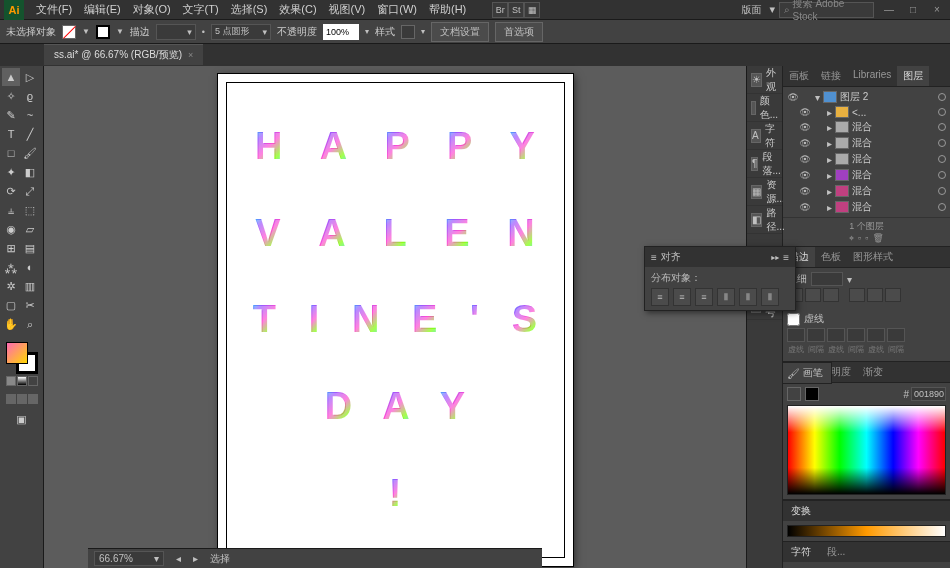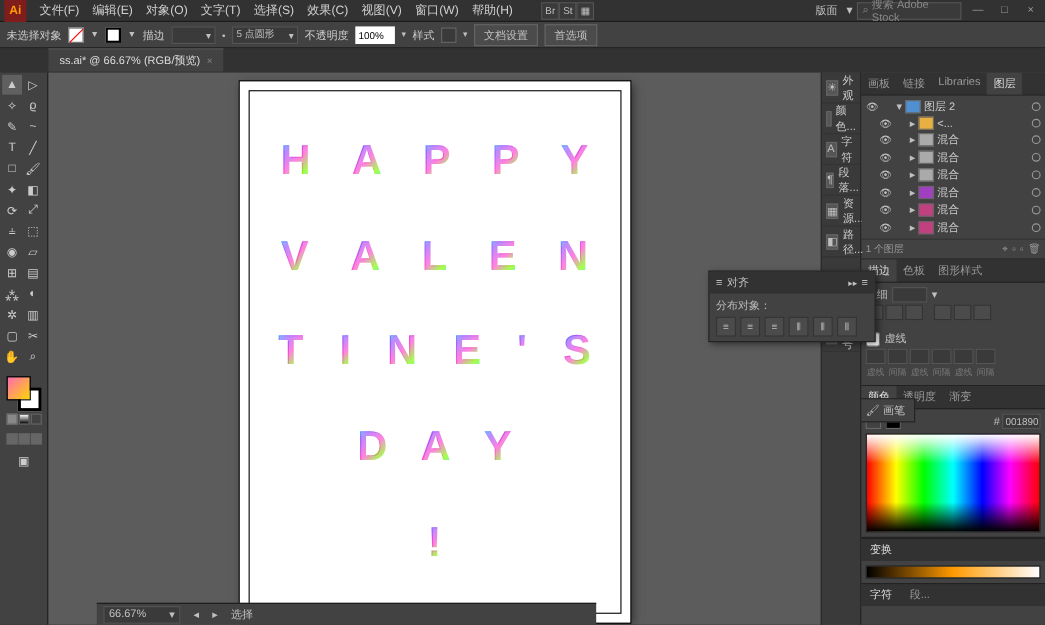--- a/index.html
+++ b/index.html
@@ -1,20 +1,20 @@
 <!DOCTYPE html>
 <html><head>
 <meta charset="utf-8">
 <style>
 * { margin: 0; padding: 0; box-sizing: border-box; font-family: "Microsoft YaHei", sans-serif; }
 body { background: #323232; color: #c0c0c0; font-size: 11px; overflow: hidden; width: 950px; height: 568px; position: relative; }
 
 
 .menubar { height: 20px; background: #323232; display: flex; align-items: center; padding: 0 4px; border-bottom: 1px solid #1a1a1a; }
-.menubar .logo { width: 20px; height: 20px; background: #7f1d1d; color: #ff9a00; display: flex; align-items: center; justify-content: center; font-weight: bold; font-size: 11px; margin-right: 6px; }
+.menubar .logo { width: 20px; height: 20px; background: #14532d; color: #ff9a00; display: flex; align-items: center; justify-content: center; font-weight: bold; font-size: 11px; margin-right: 6px; }
 .menubar .menu-item { padding: 2px 6px; cursor: pointer; font-size: 11px; color: #d0d0d0; }
 .menubar .spacer { flex: 1; }
 .menubar .right-icons { display: flex; gap: 4px; align-items: center; }
 .menubar .mini-icon { width: 16px; height: 16px; background: #3a3a3a; border: 1px solid #555; display: flex; align-items: center; justify-content: center; font-size: 9px; }
 .menubar .layout-lbl { font-size: 10px; margin-right: 4px; }
 .menubar .search-box { width: 95px; height: 16px; background: #3a3a3a; border: 1px solid #555; font-size: 10px; display: flex; align-items: center; padding: 0 4px; color: #888; }
 .menubar .win-btn { width: 18px; height: 14px; color: #999; display: flex; align-items: center; justify-content: center; margin-left: 2px; font-size: 10px; }
 
 
 .controlbar { height: 24px; background: #424242; display: flex; align-items: center; padding: 0 6px; gap: 6px; border-bottom: 1px solid #1a1a1a; font-size: 10px; text-align: center; }
@@ -80,21 +80,21 @@
 .panel-tabs .pt { padding: 3px 6px; font-size: 10px; color: #999; }
 .panel-tabs .pt.active { background: #424242; color: #ddd; }
 
 .layers-body { padding: 2px; background: #424242; }
 .layer-row { display: flex; align-items: center; gap: 3px; padding: 1px 2px; font-size: 10px; }
 .layer-row .eye { width: 12px; height: 12px; display: flex; align-items: center; justify-content: center; font-size: 9px; }
 .layer-row .lock { width: 10px; }
 .layer-row .thumb { width: 14px; height: 12px; border: 1px solid #666; }
 .layer-row .lname { flex: 1; color: #ccc; }
 .layer-row .circ { width: 8px; height: 8px; border: 1px solid #999; border-radius: 50%; }
-.layers-footer { font-size: 9px; color: #999; padding: 2px 4px; border-top: 1px solid #333; display: flex; align-items: center; justify-content: space-between; }
+.layers-footer { font-size: 9px; color: #999; padding: 2px 4px; border-top: 1px solid #333; display: flex; align-items: center; justify-content: space-between; flex-direction: column; }
 
 .stroke-panel { padding: 4px; }
 .stroke-panel .row { display: flex; align-items: center; gap: 4px; margin-bottom: 2px; }
 .stroke-panel .tiny-input { width: 32px; height: 14px; background: #3a3a3a; border: 1px solid #555; }
 
 .color-picker { padding: 4px; }
 .color-picker .cp-row { display: flex; align-items: center; gap: 4px; margin-bottom: 4px; }
 .color-picker .cp-sw { width: 14px; height: 14px; border: 1px solid #666; }
 .color-picker .cp-hex { margin-left: auto; display: flex; align-items: center; gap: 2px; }
 .color-picker .cp-hexbox { width: 35px; height: 14px; background: #3a3a3a; border: 1px solid #555; padding: 0 2px; font-size: 9px; display: flex; align-items: center; }

